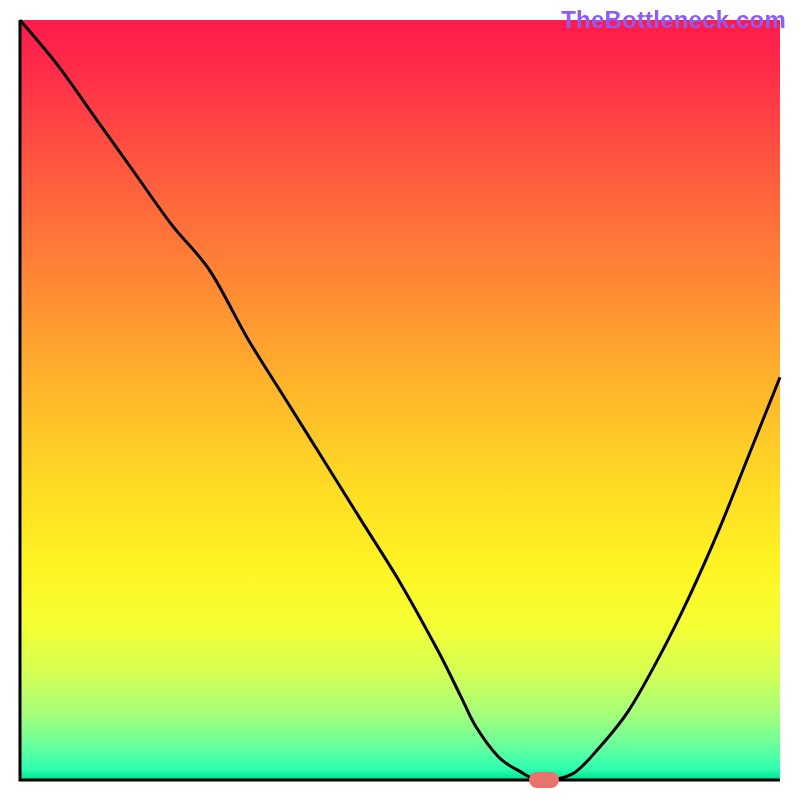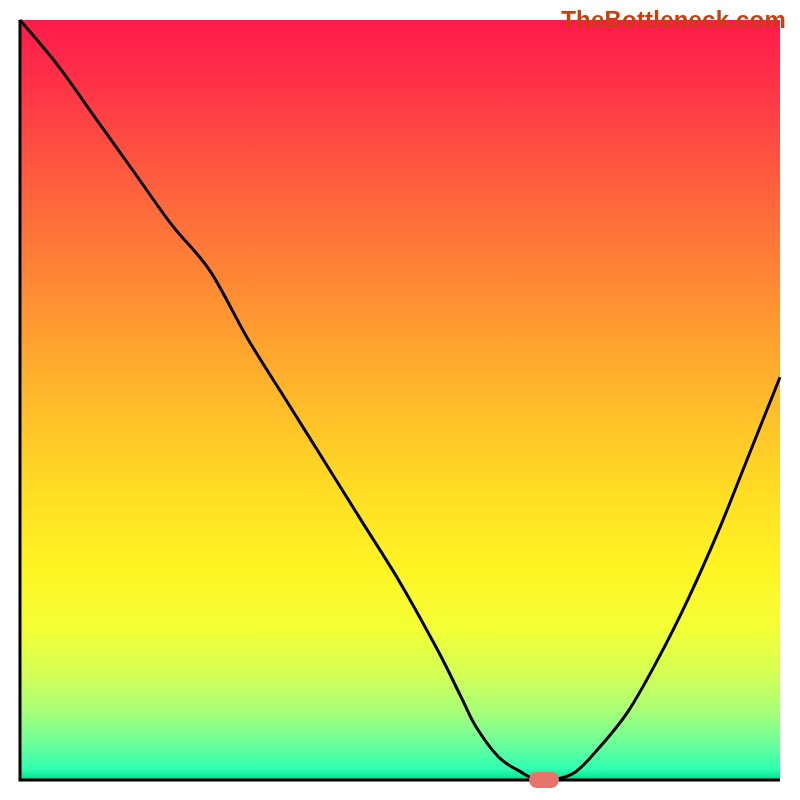--- a/index.html
+++ b/index.html
@@ -15,21 +15,21 @@
     position: relative;
     width: 800px;
     height: 800px;
   }
   .watermark {
     position: absolute;
     top: 6px;
     right: 14px;
     font-size: 24px;
     font-weight: 600;
-    color: #c2410c;
+    color: #8b5cf6;
     z-index: 50;
     letter-spacing: 0.2px;
   }
   svg.plot {
     position: absolute;
     top: 0;
     left: 0;
   }
   .marker {
     position: absolute;

